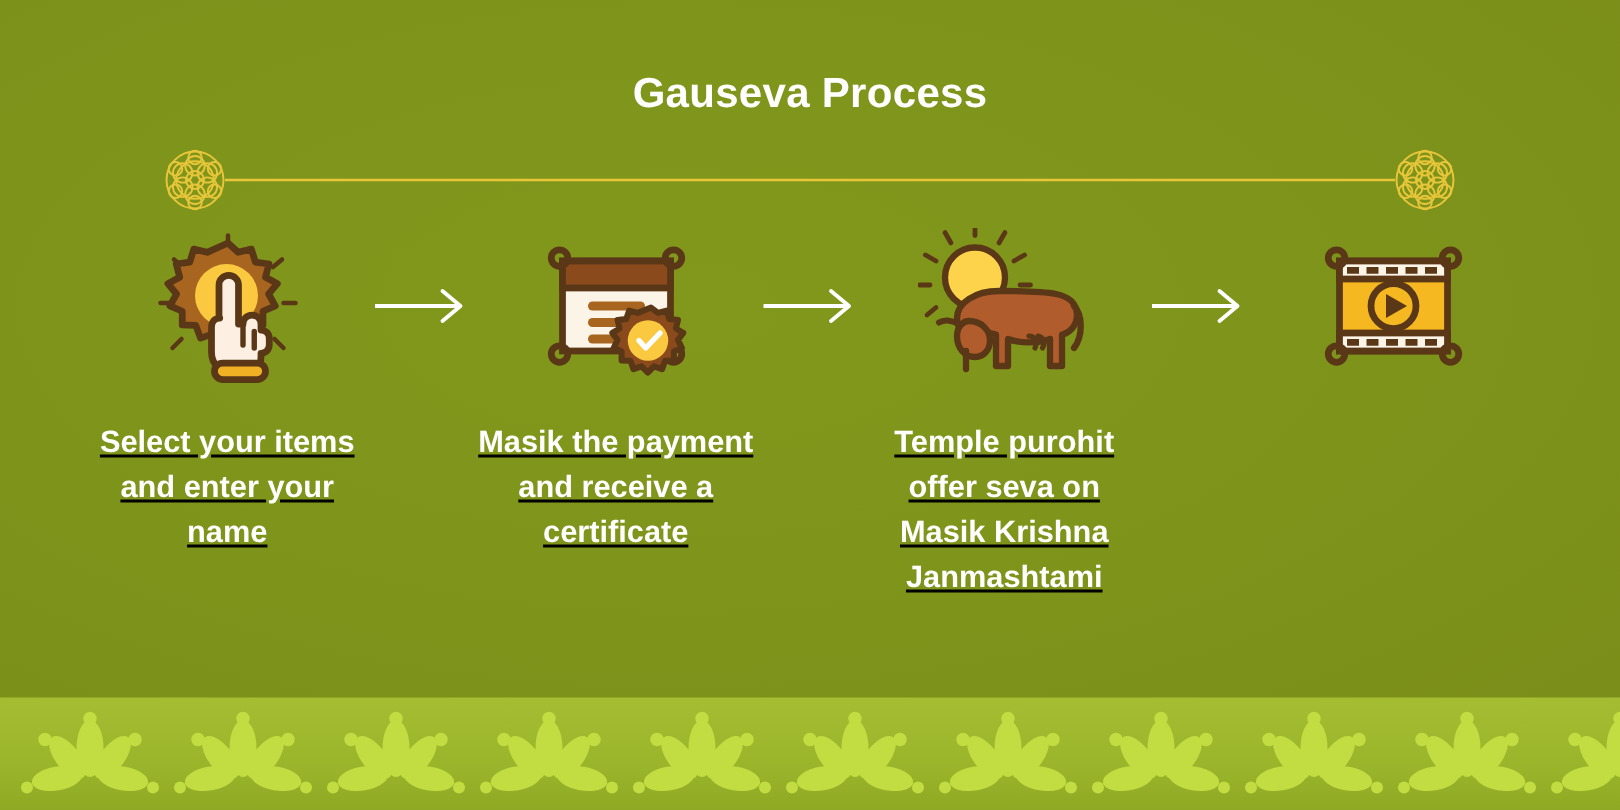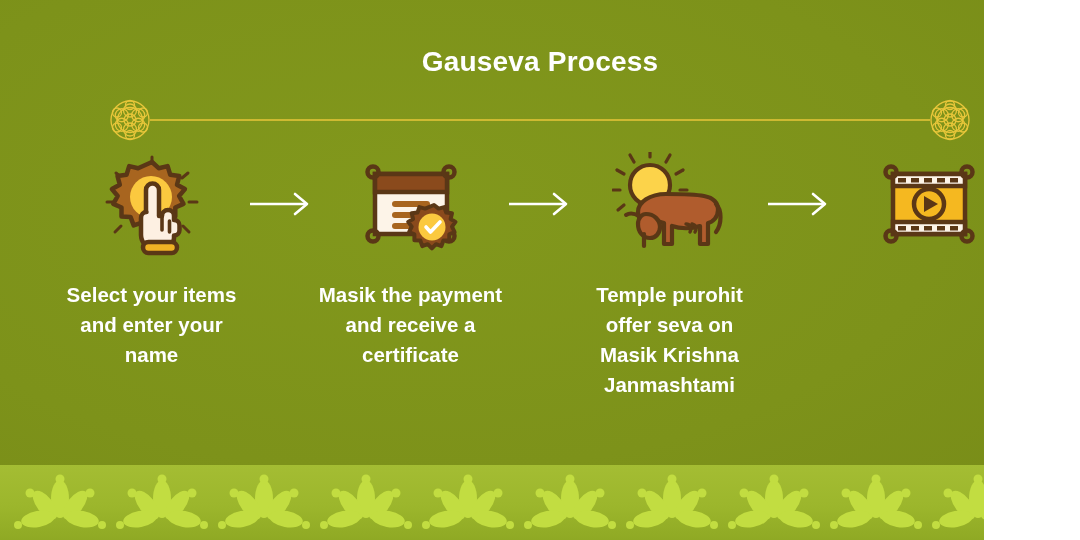--- a/index.html
+++ b/index.html
@@ -7,21 +7,21 @@
     padding: 0;
   }
   body {
     width: 1080px;
     height: 540px;
     overflow: hidden;
     font-family: "Liberation Sans", sans-serif;
   }
   .infographic {
     position: relative;
-    width: 984px;
+    width: 1080px;
     height: 540px;
     background: radial-gradient(ellipse 120% 110% at 42% 38%, #82981c 0%, #7d921a 45%, #748716 100%);
     overflow: hidden;
   }
 
   
   .title {
     position: absolute;
     top: 46px;
     left: 0;
@@ -45,20 +45,21 @@
 
   
   .steps {
     position: absolute;
     top: 150px;
     left: 0;
     width: 1080px;
     display: flex;
     align-items: flex-start;
     justify-content: center;
+    text-decoration: underline;
   }
   .step {
     width: 183px;
     display: flex;
     flex-direction: column;
     align-items: center;
   }
   .step-icon {
     height: 108px;
     display: flex;

